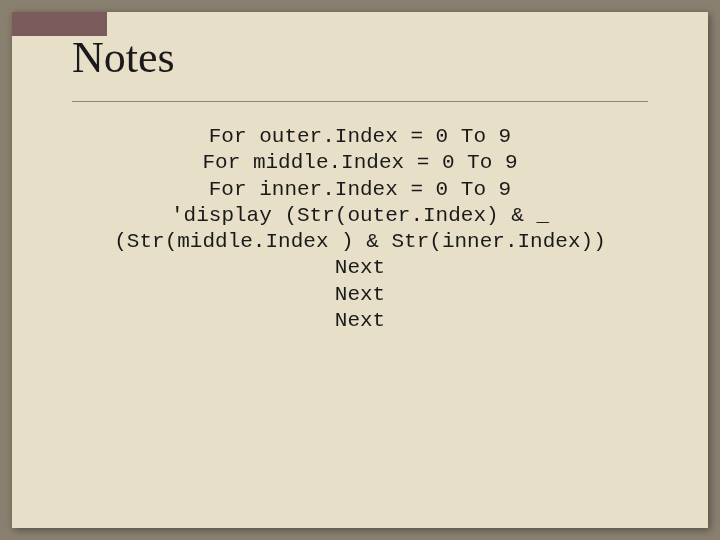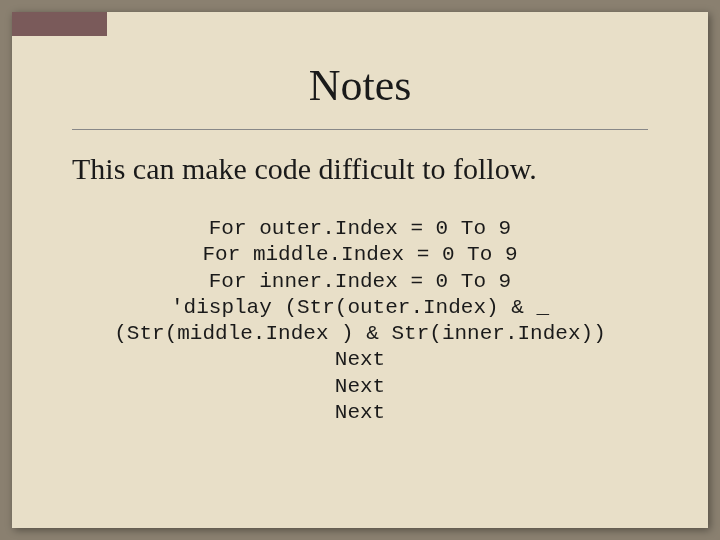--- a/index.html
+++ b/index.html
@@ -30,22 +30,20 @@
       left: 0;
       width: 95px;
       height: 24px;
       background: #7a5a5a;
     }
     .title {
       font-family: "Times New Roman", Times, serif;
       font-size: 44px;
       font-weight: 400;
       color: #1a1a1a;
-      text-align: center;
-      margin-top: 28px;
       margin-bottom: 18px;
     }
     .divider {
       border: none;
       border-top: 1px solid #888;
       margin-bottom: 22px;
     }
     .subtitle {
       font-family: "Times New Roman", Times, serif;
       font-size: 30px;
@@ -61,21 +59,20 @@
       text-align: center;
     }
   </style>
 </head>
 <body>
 
 <div class="slide">
   <div class="placeholder-tab"></div>
   <h1 class="title">Notes</h1>
   <hr class="divider">
-  <p class="subtitle">This can make code difficult to follow.</p>
   <div class="code-block"><span>For outer.Index = 0 To 9</span>
 <span>For middle.Index = 0 To 9</span>
 <span>For inner.Index = 0 To 9</span>
 <span>'display (Str(outer.Index) &amp; _</span>
 <span>(Str(middle.Index ) &amp; Str(inner.Index))</span>
 <span>Next</span>
 <span>Next</span>
 <span>Next</span></div>
 </div>
 

